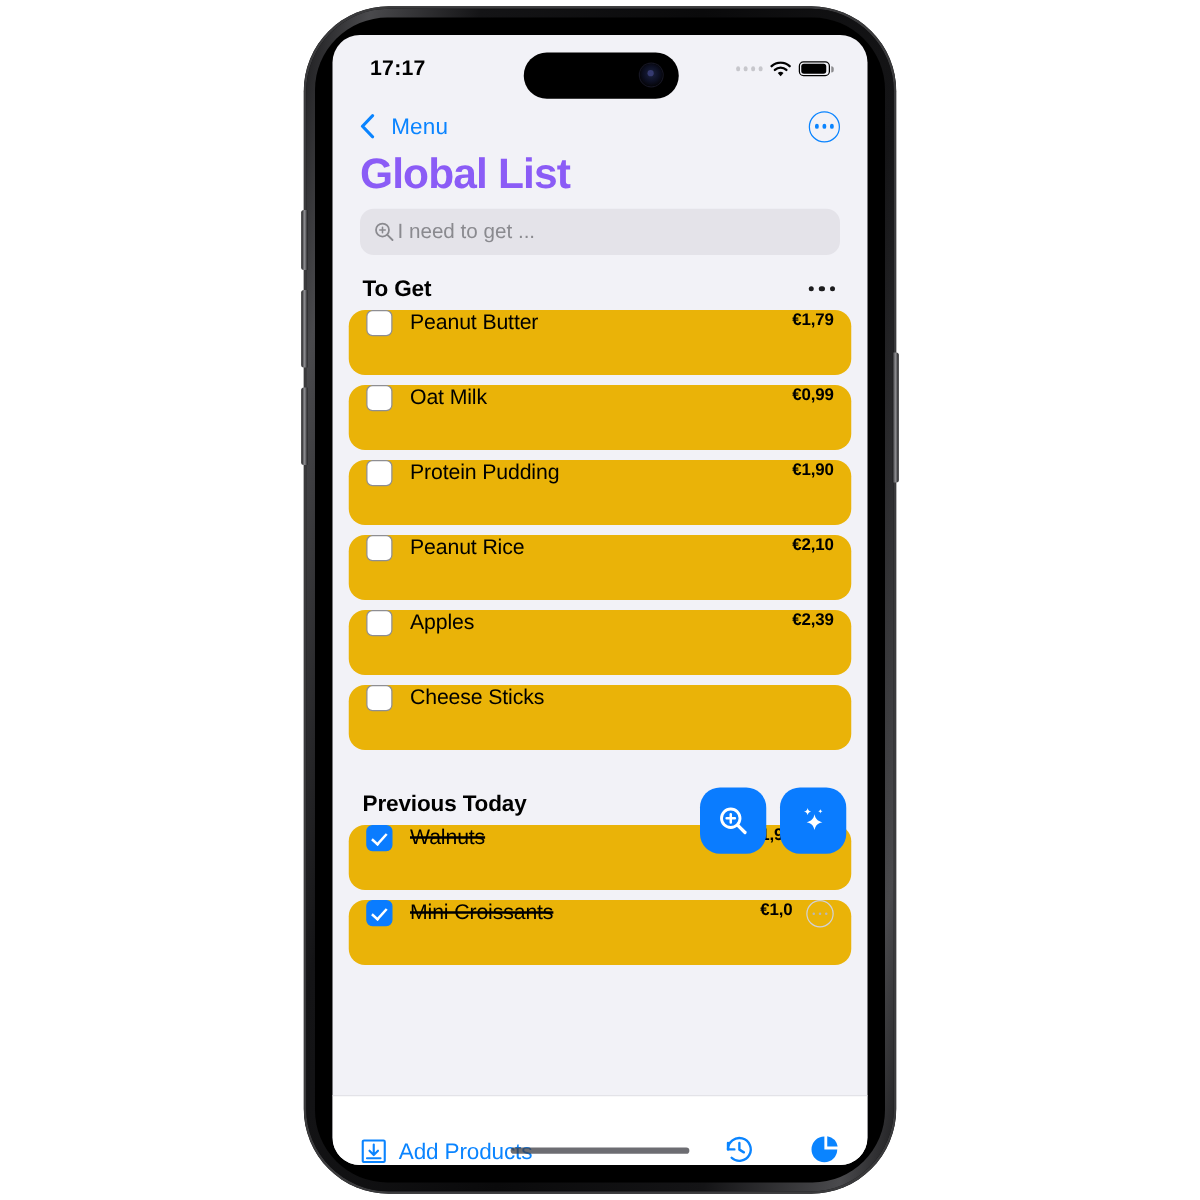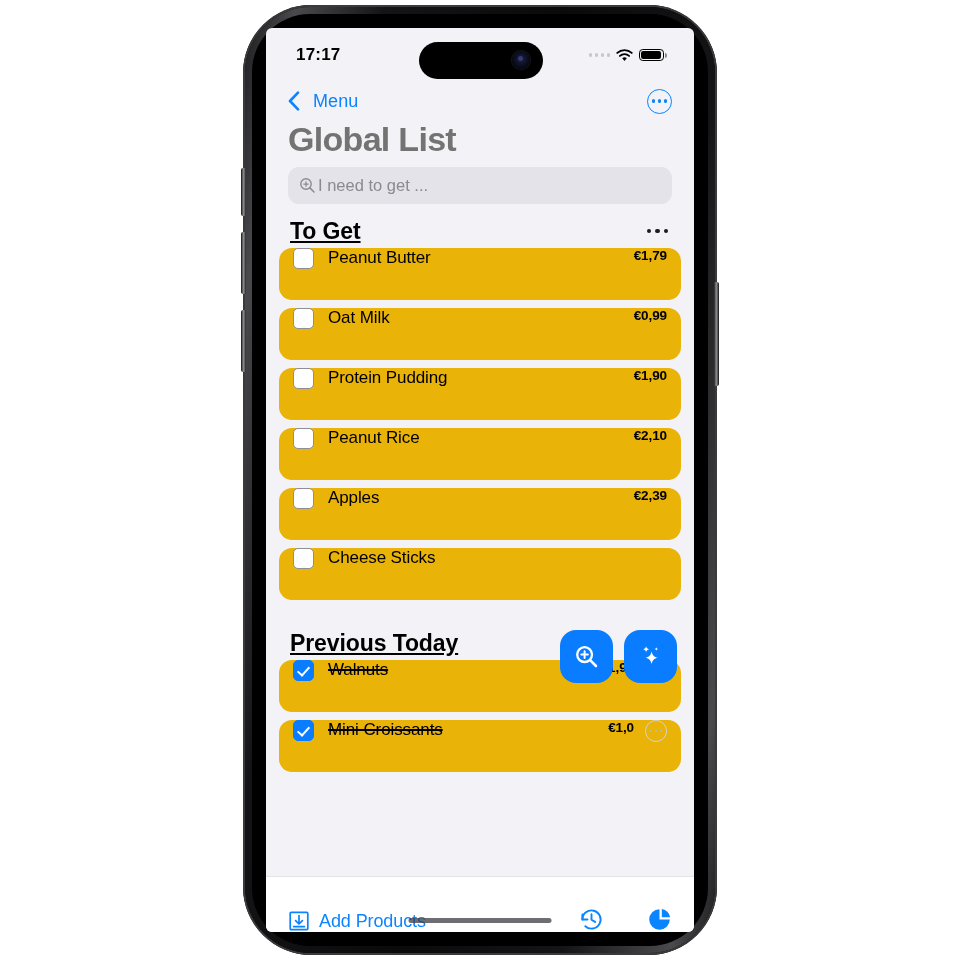--- a/index.html
+++ b/index.html
@@ -21,21 +21,21 @@
     position:absolute;inset:2px;border-radius:66px;
     background:linear-gradient(100deg,#1c1c1e 0%,#4a4a4d 8%,#141416 22%,#0a0a0b 50%,#141416 76%,#4a4a4d 93%,#1c1c1e 100%);
   }
   #frame-inner{
     position:absolute;inset:9px;border-radius:58px;background:#000;
   }
 
   
   #screen{
     position:absolute;left:266px;top:28px;width:428px;height:904px;
-    border-radius:6px;overflow:hidden;
+    border-radius:22px;overflow:hidden;
     background:#f2f2f7;
   }
 
   
   .side-btn{position:absolute;background:linear-gradient(90deg,#0e0e10,#6b6b6e 35%,#8e8e92 55%,#202022);}
   #btn-action{left:241px;top:168px;width:5px;height:48px;border-radius:2px 0 0 2px;}
   #btn-vol-up{left:241px;top:232px;width:5px;height:62px;border-radius:2px 0 0 2px;}
   #btn-vol-dn{left:241px;top:310px;width:5px;height:62px;border-radius:2px 0 0 2px;}
   #btn-power{right:241px;top:282px;width:5px;height:104px;border-radius:0 2px 2px 0;
     background:linear-gradient(270deg,#0e0e10,#6b6b6e 35%,#8e8e92 55%,#202022);}
@@ -81,21 +81,21 @@
     margin-left:auto;width:25px;height:25px;border-radius:50%;
     border:1.8px solid #0a84ff;display:flex;align-items:center;justify-content:center;gap:2.6px;
     cursor:pointer;box-sizing:border-box;
   }
   #nav-more-button i{width:3.4px;height:3.4px;border-radius:50%;background:#0a84ff;display:block;}
 
   
   #page-title{
     position:absolute;left:0;top:92px;width:340px;
     padding:0 22px;box-sizing:border-box;
-    font-size:34px;font-weight:bold;color:#737373;letter-spacing:-.7px;
+    font-size:34px;font-weight:bold;color:#8b5cf6;letter-spacing:-.7px;
   }
 
   
   #search-bar{
     position:absolute;left:22px;top:139px;width:384px;height:37px;
     background:#e4e3e9;border-radius:11px;
     display:flex;align-items:center;padding:0 11px;box-sizing:border-box;gap:2px;
   }
   #search-icon{width:17px;height:17px;display:block;flex:0 0 auto;}
   #search-input{
@@ -105,21 +105,21 @@
   #search-input::placeholder{color:#8a8a8f;opacity:1;}
 
   
   #content{
     position:absolute;left:0;top:186px;width:428px;height:662px;overflow:hidden;
   }
 
   .section-header{
     display:flex;align-items:center;padding:0 24px;height:34px;box-sizing:border-box;
   }
-  .section-title{font-size:23px;font-weight:bold;color:#000;letter-spacing:-.1px;text-decoration:underline;}
+  .section-title{font-size:18px;font-weight:bold;color:#000;letter-spacing:-.1px;}
   .section-more{margin-left:auto;display:flex;align-items:center;gap:4.2px;cursor:pointer;padding:6px 2px;}
   .section-more i{width:4.2px;height:4.2px;border-radius:50%;background:#1c1c1e;display:block;}
 
   .row-card{
     margin:0 13px 8px 13px;background:#eab308;border-radius:13px;
     height:52px;display:flex;align-items:flex-start;padding:0 14px;box-sizing:border-box;
   }
   .checkbox{
     width:21px;height:21px;border-radius:5px;border:1.6px solid #8e8e93;
     box-sizing:border-box;flex:0 0 auto;cursor:pointer;background:#fff;

